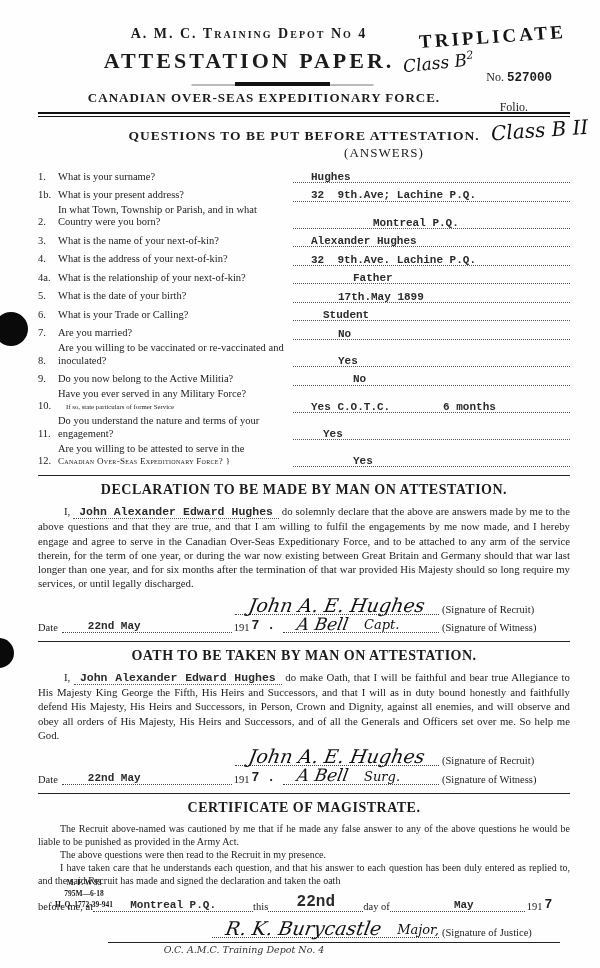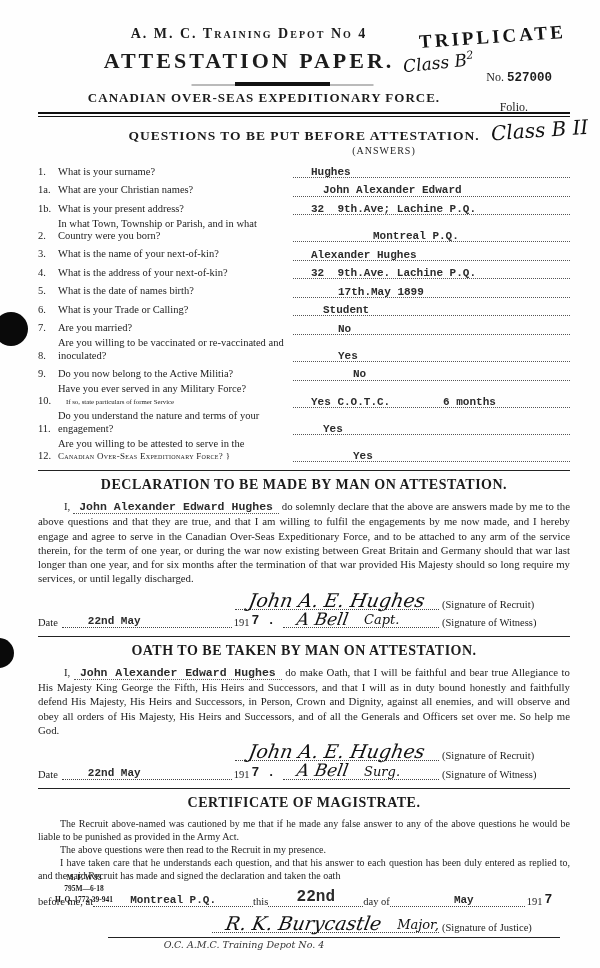--- a/index.html
+++ b/index.html
@@ -24,21 +24,21 @@
   .triplicate{position:absolute;top:0px;right:4px;font-size:19px;font-weight:bold;letter-spacing:3px;transform:rotate(-4deg);color:#141414;}
   .class-hw{position:absolute;top:26px;right:96px;font-size:17px;transform:rotate(-6deg);}
   .class-sup{font-size:11px;vertical-align:super;}
   .no-line{position:absolute;top:44px;right:18px;font-size:12px;}
   .no-num{font-family:Liberation Mono, monospace;font-weight:bold;font-size:12.5px;}
   .folio{position:absolute;top:74px;right:42px;font-size:12px;}
   
   .q-head-wrap{position:relative;text-align:center;margin-top:9px;}
   .q-head{font-size:13.5px;font-weight:bold;letter-spacing:1px;display:inline-block;}
   .q-scrawl{position:absolute;top:-8px;right:-18px;font-size:20px;transform:rotate(-4deg);white-space:nowrap;}
-  .answers-label{font-size:10px;letter-spacing:1px;text-align:center;margin:1px 0 6px 160px;}
+  .answers-label{font-size:13px;letter-spacing:1px;text-align:center;margin:1px 0 6px 160px;}
   .qrow{display:flex;align-items:flex-end;font-size:10.5px;line-height:1.18;margin-bottom:2.5px;}
   .qcell{width:255px;display:flex;align-items:flex-end;}
   .qnum{width:20px;flex:none;}
   .qtext{flex:1;}
   .qnote{font-size:6.8px;margin-left:8px;line-height:1.1;}
   .qline2{font-variant:small-caps;font-size:9px;letter-spacing:.3px;}
   .acell{flex:1;border-bottom:1px dotted #555;min-height:15px;display:flex;align-items:flex-end;}
   .acell .typed{font-size:11px;line-height:1.1;position:relative;top:1px;}
   .pl1{padding-left:18px}.pl2{padding-left:30px}.pl3{padding-left:45px}.pl4{padding-left:60px}.pl5{padding-left:80px}
   
@@ -112,29 +112,20 @@
         <div class="qcell">
             <span class="qnum">1.</span>
             <span class="qtext">What is your surname?</span>
           </div>
         <div class="acell pl1">
             <span class="typed">Hughes</span>
           </div>
       </div>
       <div class="qrow">
         <div class="qcell">
-            <span class="qnum">1a.</span>
-            <span class="qtext">What are your Christian names?</span>
-          </div>
-        <div class="acell pl2">
-            <span class="typed">John Alexander Edward</span>
-          </div>
-      </div>
-      <div class="qrow">
-        <div class="qcell">
             <span class="qnum">1b.</span>
             <span class="qtext">What is your present address?</span>
           </div>
         <div class="acell pl1">
             <span class="typed">32  9th.Ave; Lachine P.Q.</span>
           </div>
       </div>
       <div class="qrow">
         <div class="qcell">
             <span class="qnum">2.</span>
@@ -157,22 +148,31 @@
         <div class="qcell">
             <span class="qnum">4.</span>
             <span class="qtext">What is the address of your next-of-kin?</span>
           </div>
         <div class="acell pl1">
             <span class="typed">32  9th.Ave. Lachine P.Q.</span>
           </div>
       </div>
       <div class="qrow">
         <div class="qcell">
+            <span class="qnum">4a.</span>
+            <span class="qtext">What is the relationship of your next-of-kin?</span>
+          </div>
+        <div class="acell pl4">
+            <span class="typed">Father</span>
+          </div>
+      </div>
+      <div class="qrow">
+        <div class="qcell">
             <span class="qnum">5.</span>
-            <span class="qtext">What is the date of names birth?</span>
+            <span class="qtext">What is the date of your birth?</span>
           </div>
         <div class="acell pl3">
             <span class="typed">17th.May 1899</span>
           </div>
       </div>
       <div class="qrow">
         <div class="qcell">
             <span class="qnum">6.</span>
             <span class="qtext">What is your Trade or Calling?</span>
           </div>

